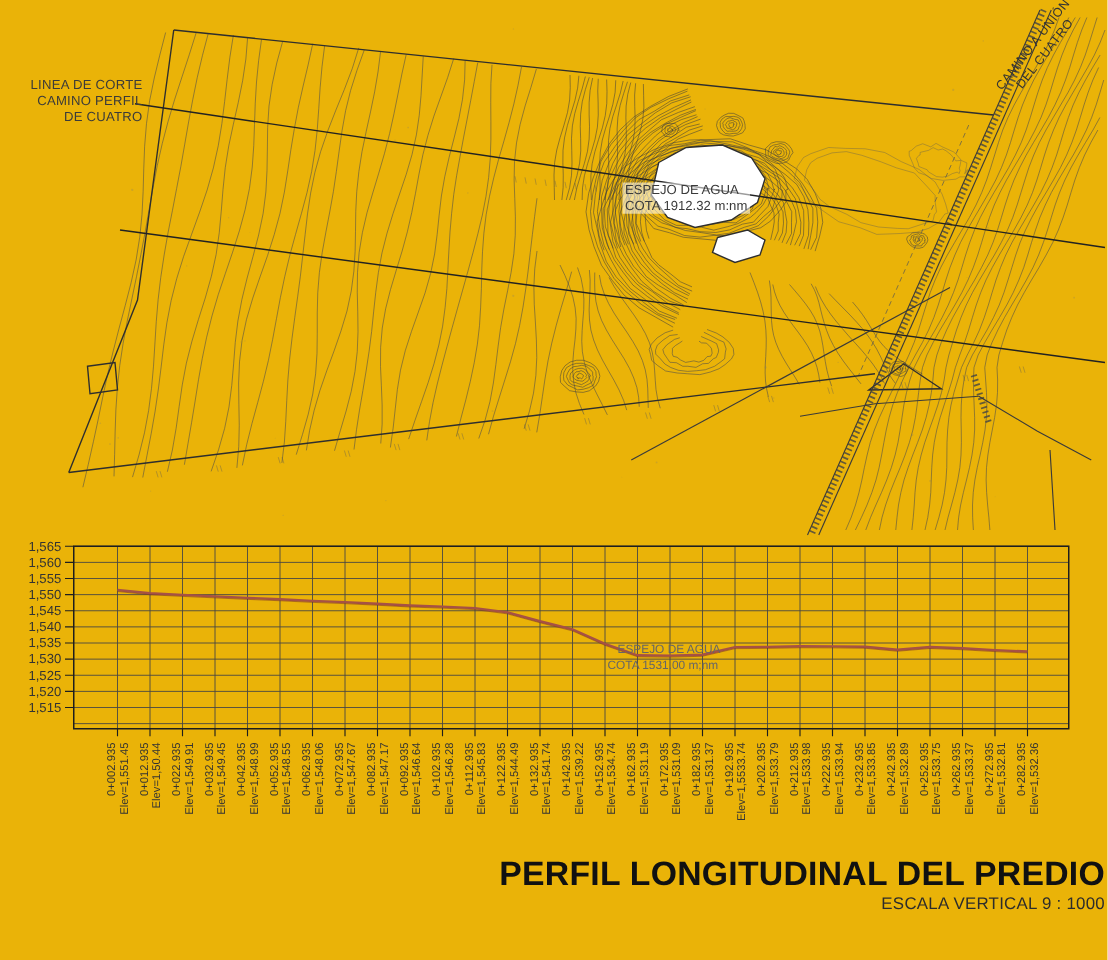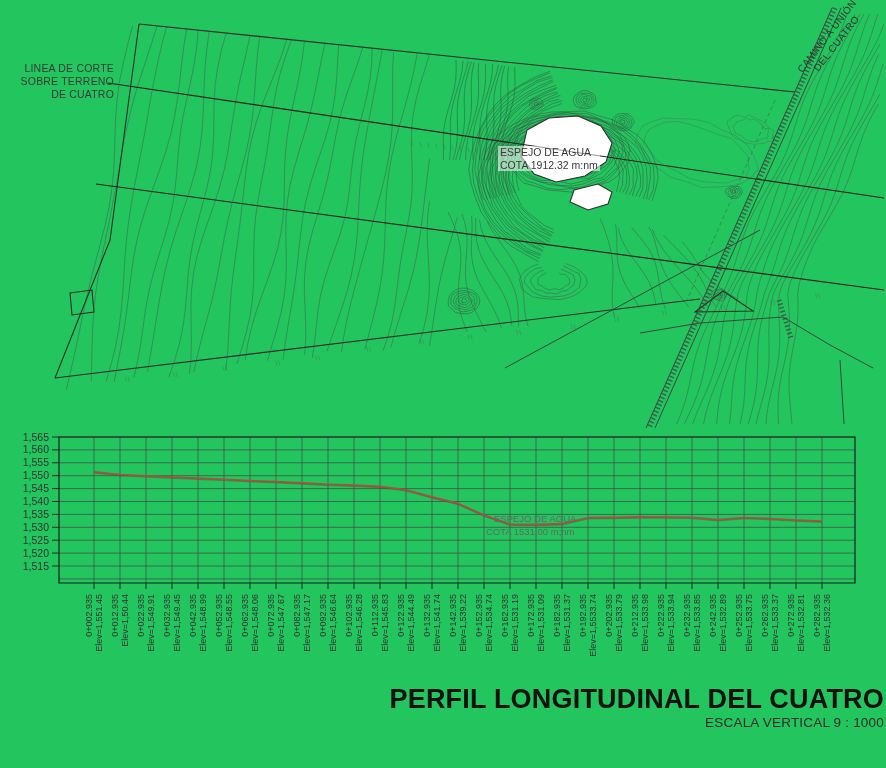--- a/index.html
+++ b/index.html
@@ -1,16 +1,16 @@
 <!DOCTYPE html>
 <html><head>
 <meta charset="utf-8">
 <style>
   html,body{margin:0;padding:0;background:#fff;}
-  .sheet{position:relative;width:886px;height:768px;background:#22c55e;overflow:hidden;
+  .sheet{position:relative;width:886px;height:768px;background:#eab308;overflow:hidden;
          font-family:"Liberation Sans", sans-serif;color:#222;}
   svg{display:block;}
   .map-label{position:absolute;color:#3a3a3a;}
   .cut-label{left:18px;top:62px;width:96px;text-align:right;font-size:10.5px;line-height:13px;letter-spacing:.2px;}
   .water-label{left:498px;top:146px;font-size:10.5px;line-height:12.5px;background:rgba(255,255,255,.55);padding:0 2px;}
   .road-label{left:772px;top:28px;width:120px;text-align:center;font-size:10px;line-height:12px;
               transform:rotate(-52deg);transform-origin:50% 50%;letter-spacing:.4px;color:#333;}
   .title-block{position:absolute;right:2px;top:684px;width:880px;text-align:right;}
   .main-title{font-size:27px;font-weight:bold;letter-spacing:.2px;color:#111;line-height:30px;}
   .scale-line{font-size:13.5px;color:#2c2c2c;line-height:18px;letter-spacing:.2px;}
@@ -315,21 +315,21 @@
         <circle cx="105.8" cy="151.9" r="0.88" fill="#777" opacity=".25"></circle>
         <circle cx="316.0" cy="112.1" r="0.56" fill="#777" opacity=".25"></circle>
         <circle cx="192.4" cy="273.6" r="0.39" fill="#777" opacity=".25"></circle>
         <circle cx="374.3" cy="154.4" r="0.53" fill="#777" opacity=".25"></circle>
         <circle cx="619.9" cy="141.8" r="0.52" fill="#777" opacity=".25"></circle>
       </g>
     </svg>
 
   <div class="map-label cut-label">
     <div>LINEA DE CORTE</div>
-    <div>SOBRE TERRENO</div>
+    <div>CAMINO PERFIL</div>
     <div>DE CUATRO</div>
   </div>
 
   <div class="map-label water-label">
     <div>ESPEJO DE AGUA</div>
     <div>COTA 1912.32 m:nm</div>
   </div>
 
   <div class="map-label road-label">
     <div>CAMINO A UNIÓN</div>
@@ -500,16 +500,16 @@
         <path d="M94.0 42.0L120.0 44.6L146.0 45.9L172.0 47.1L198.0 48.3L224.0 49.4L250.0 50.7L276.0 51.7L302.0 53.0L328.0 54.4L354.0 55.3L380.0 56.5L406.0 59.9L432.0 67.0L458.0 73.5L484.0 85.1L510.0 94.2L536.0 94.5L562.0 93.8L588.0 87.7L614.0 87.5L640.0 87.0L666.0 87.1L692.0 87.4L718.0 89.8L744.0 87.6L770.0 88.6L796.0 90.1L822.0 91.2" fill="none" stroke="#a65145" stroke-width="1.9"></path>
         <path d="M94.0 42.0L120.0 44.6L146.0 45.9L172.0 47.1L198.0 48.3L224.0 49.4L250.0 50.7L276.0 51.7L302.0 53.0L328.0 54.4L354.0 55.3L380.0 56.5L406.0 59.9L432.0 67.0L458.0 73.5L484.0 85.1L510.0 94.2L536.0 94.5L562.0 93.8L588.0 87.7L614.0 87.5L640.0 87.0L666.0 87.1L692.0 87.4L718.0 89.8L744.0 87.6L770.0 88.6L796.0 90.1L822.0 91.2" fill="none" stroke="#7a342a" stroke-width=".6" transform="translate(0,1.2)" opacity=".7"></path>
       </g>
       <g>
         <text x="494" y="92" class="anno">ESPEJO DE AGUA</text>
         <text x="486" y="105" class="anno">COTA 1531.00 m;nm</text>
       </g>
     </svg>
 
   <div class="title-block">
-    <div class="main-title">PERFIL LONGITUDINAL DEL CUATRO</div>
+    <div class="main-title">PERFIL LONGITUDINAL DEL PREDIO</div>
     <div class="scale-line">ESCALA VERTICAL 9 : 1000</div>
   </div>
 </div>
 
 </body></html>

